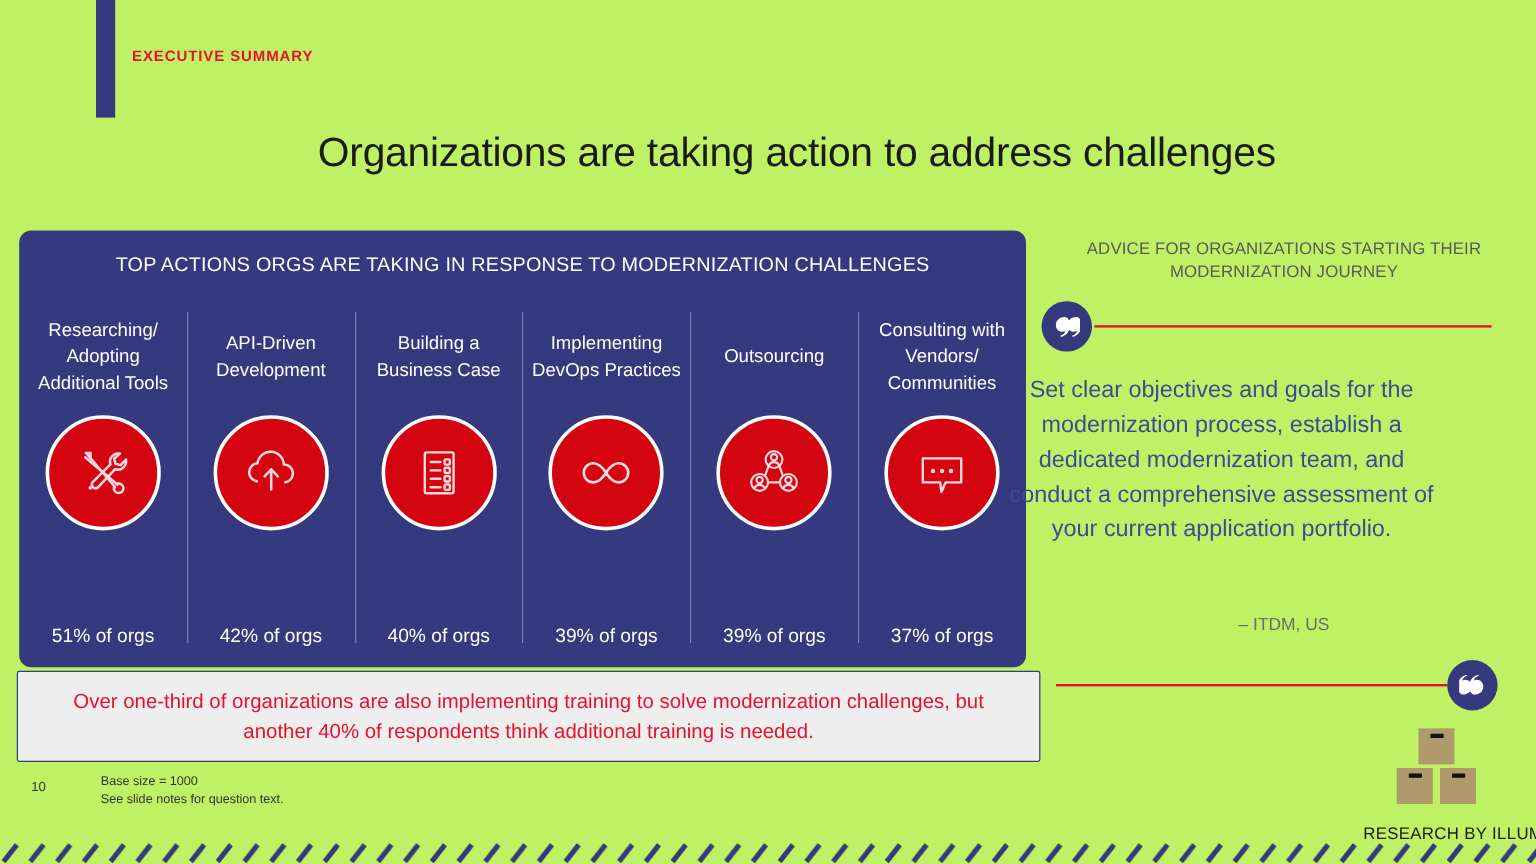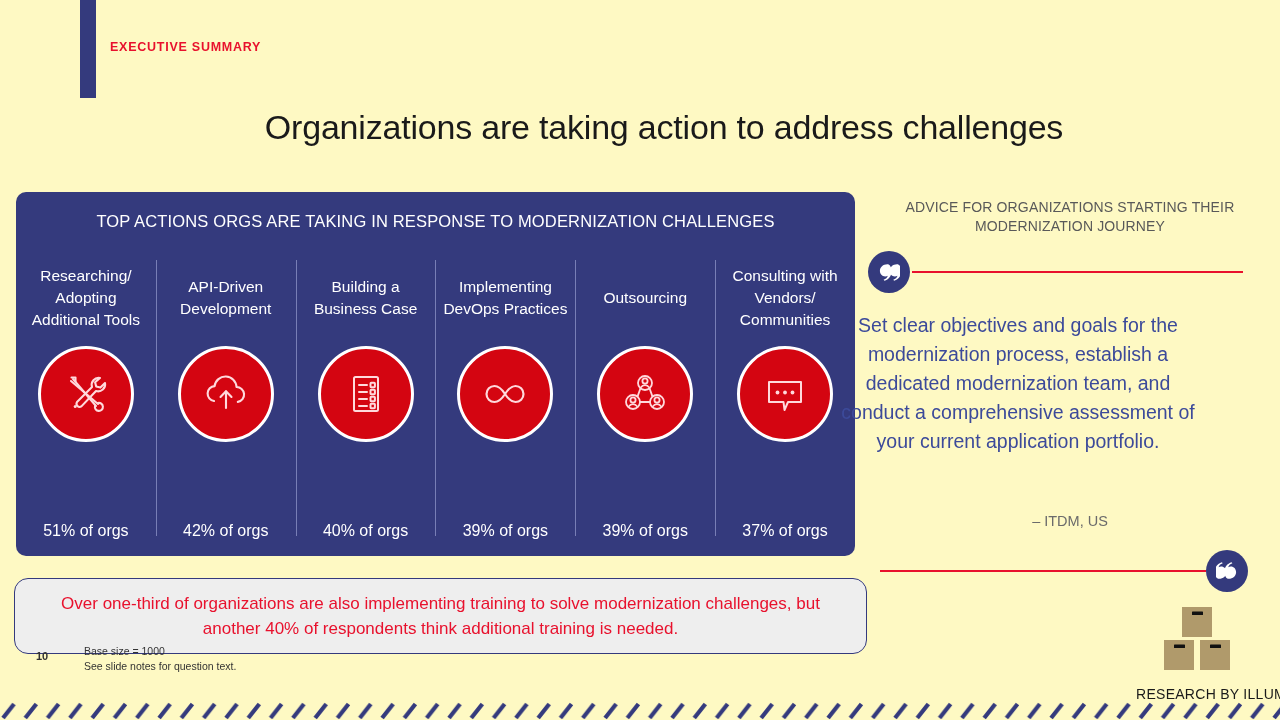--- a/index.html
+++ b/index.html
@@ -1,21 +1,21 @@
 <!DOCTYPE html>
 <html><head>
 <meta charset="utf-8">
 <style>
   html,body{margin:0;padding:0;}
   body{
     width:1280px;height:720px;overflow:hidden;background:#ffffff;
     font-family:"Liberation Sans","DejaVu Sans",sans-serif;
     -webkit-font-smoothing:antialiased;
   }
-  .slide{position:relative;width:1280px;height:720px;background:#fef9c3;}
+  .slide{position:relative;width:1280px;height:720px;background:#bef264;}
 
   
   .accent-bar{position:absolute;left:80px;top:0;width:16px;height:98px;background:#343a7d;}
   .eyebrow{
     position:absolute;left:110px;top:40px;
     font-size:12.5px;font-weight:700;letter-spacing:.06em;color:#e8112d;
   }
   .slide-title{
     position:absolute;left:0;top:108px;width:1280px;text-align:center;
     font-size:34px;font-weight:400;color:#1a1a1a;letter-spacing:-.2px;padding-left:24px;
@@ -55,31 +55,31 @@
   }
   .icon-wrap svg{display:block;}
   .col-stat{
     margin-top:auto;padding-bottom:4px;
     color:#ffffff;font-size:16px;white-space:nowrap;
   }
   .col-stat b{font-weight:400;}
 
   
   .callout{
-    position:absolute;left:14px;top:578px;width:853px;height:76px;
-    background:#eeeeee;border:1.5px solid #343a7d;border-radius:14px;
+    position:absolute;left:14px;top:559px;width:853px;height:76px;
+    background:#eeeeee;border:1.5px solid #343a7d;border-radius:2px;
     box-sizing:border-box;display:flex;align-items:center;justify-content:center;
   }
   .callout p{
     margin:0;width:812px;text-align:center;color:#e8112d;
     font-size:17px;line-height:1.48;
   }
 
   
-  .page-num{position:absolute;left:36px;top:650px;font-size:11px;color:#333;font-weight:700;}
+  .page-num{position:absolute;left:26px;top:650px;font-size:11px;color:#333;font-weight:400;}
   .note{position:absolute;left:84px;top:644px;font-size:10.5px;line-height:1.45;color:#333;}
 
   
   .advice-head{
     position:absolute;left:875px;top:198px;width:390px;text-align:center;
     font-size:14px;line-height:1.38;color:#595959;letter-spacing:.01em;
   }
   .quote-badge{
     position:absolute;width:42px;height:42px;border-radius:50%;
     background:#343a7d;display:flex;align-items:center;justify-content:center;

